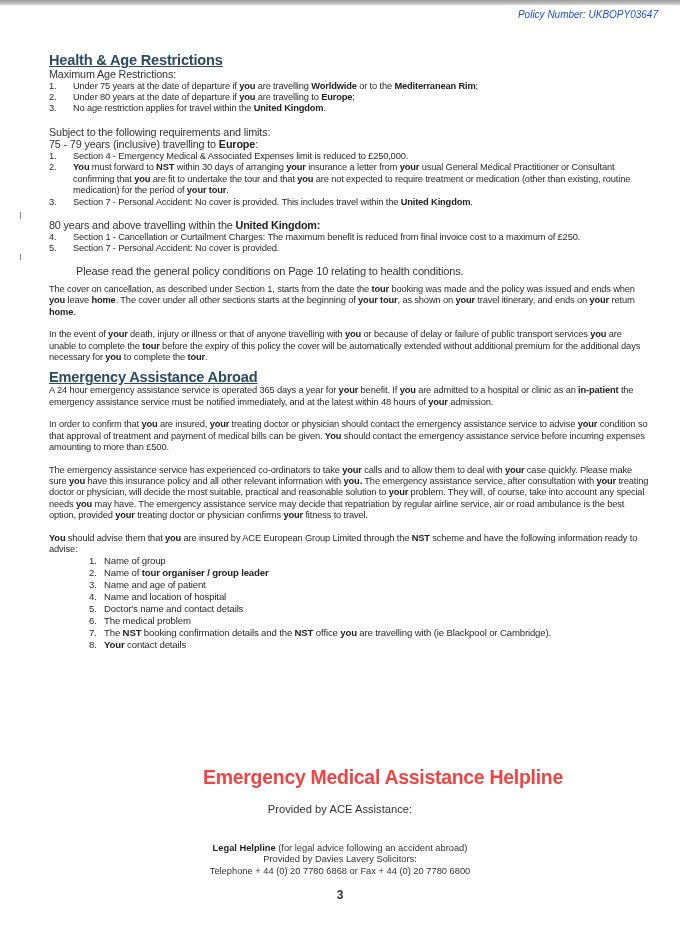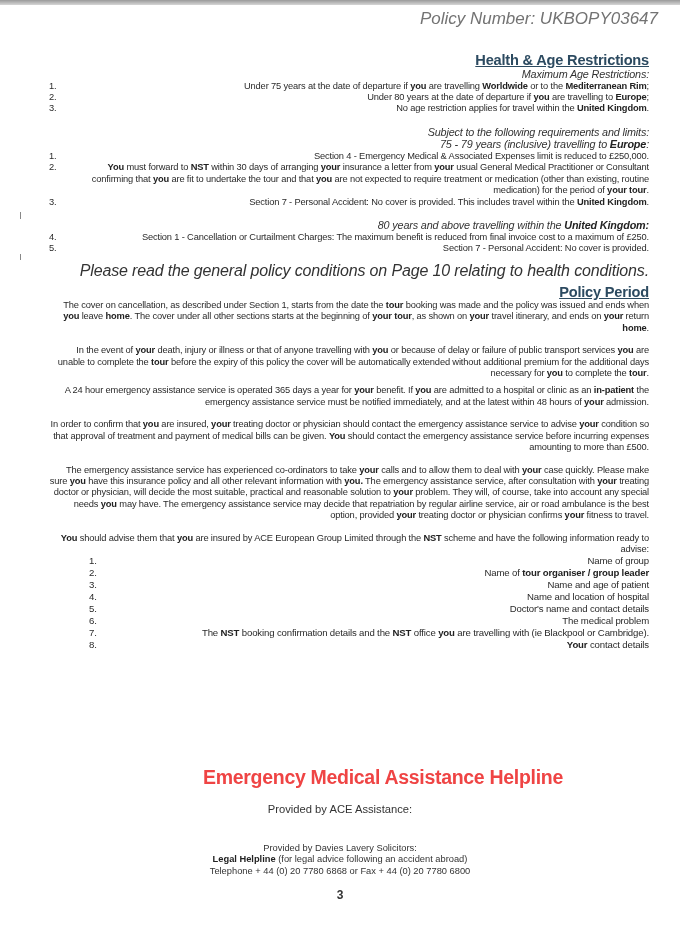--- a/index.html
+++ b/index.html
@@ -1,26 +1,26 @@
 <!DOCTYPE html>
 <html><head>
 <meta charset="utf-8">
 <style>
   html, body { margin: 0; padding: 0; background: #ffffff; }
   body { width: 680px; height: 935px; position: relative; overflow: hidden;
          font-family: "Liberation Sans", sans-serif; color: #2a2a2a; }
   .topbar { position: absolute; left: 0; top: 0; width: 680px; height: 5px;
             background: linear-gradient(#9a9a9a, #d6d6d6); }
   .policy-number { position: absolute; right: 22px; top: 9px; font-style: italic;
-            font-size: 17px; color: #737373; }
+            font-size: 10px; color: #1d4ed8; }
   .content { position: absolute; left: 49px; top: 52px; width: 600px; font-size: 9.3px;
-             line-height: 11.4px; letter-spacing: -0.15px; text-align: right; }
+             line-height: 11.4px; letter-spacing: -0.15px; }
   h2 { margin: 0; font-size: 14.6px; font-weight: bold; color: #2c4a60; text-decoration: underline;
        line-height: 16px; letter-spacing: -0.2px; }
-  .sub { font-style: italic; font-size: 10.8px; line-height: 12.6px; color: #333; }
+  .sub { font-size: 10.8px; line-height: 12.6px; color: #333; }
   .sub b { font-weight: bold; }
   ol.num { list-style: none; margin: 0; padding: 0; }
   ol.num li { position: relative; padding-left: 24px; }
   ol.num li .n { position: absolute; left: 0; }
   p { margin: 0; }
   .gap { height: 11px; }
   .gap-s { height: 6px; }
   b { font-weight: bold; color: #222; }
   ol.advise { list-style: none; margin: 0; padding: 0 0 0 40px; font-size: 9.6px; line-height: 12px; }
   ol.advise li { position: relative; padding-left: 15px; }
@@ -58,35 +58,35 @@
         <li><span class="n">2.</span><b>You</b><span> must forward to </span><b>NST</b><span> within 30 days of arranging </span><b>your</b><span> insurance a letter from </span><b>your</b><span> usual General Medical Practitioner or Consultant confirming that </span><b>you</b><span> are fit to undertake the tour and that </span><b>you</b><span> are not expected to require treatment or medication (other than existing, routine medication) for the period of </span><b>your tour</b><span>.</span></li>
         <li><span class="n">3.</span><span>Section 7 - Personal Accident: No cover is provided. This includes travel within the </span><b>United Kingdom</b><span>.</span></li>
       </ol>
     <div class="gap"></div>
     <div class="sub"><span>80 years and above travelling within the </span><b>United Kingdom:</b></div>
     <ol class="num">
         <li><span class="n">4.</span><span>Section 1 - Cancellation or Curtailment Charges: The maximum benefit is reduced from final invoice cost to a maximum of £250.</span></li>
         <li><span class="n">5.</span><span>Section 7 - Personal Accident: No cover is provided.</span></li>
       </ol>
     <div class="gap"></div>
-    <p class="sub" style="font-size:16px;">Please read the general policy conditions on Page 10 relating to health conditions.</p>
+    <p class="sub" style="font-size:11px;margin-left:27px;">Please read the general policy conditions on Page 10 relating to health conditions.</p>
   </section>
 
   <div class="gap-s"></div>
 
   <section>
-    <h2>Policy Period</h2>
     <p><span>The cover on cancellation, as described under Section 1, starts from the date the </span><b>tour</b><span> booking was made and the policy was issued and ends when </span><b>you</b><span> leave </span><b>home</b><span>. The cover under all other sections starts at the beginning of </span><b>your tour</b><span>, as shown on </span><b>your</b><span> travel itinerary, and ends on </span><b>your</b><span> return </span><b>home</b><span>.</span></p>
     <div class="gap"></div>
     <p><span>In the event of </span><b>your</b><span> death, injury or illness or that of anyone travelling with </span><b>you</b><span> or because of delay or failure of public transport services </span><b>you</b><span> are unable to complete the </span><b>tour</b><span> before the expiry of this policy the cover will be automatically extended without additional premium for the additional days necessary for </span><b>you</b><span> to complete the </span><b>tour</b><span>.</span></p>
   </section>
 
   <div class="gap-s"></div>
 
   <section>
+    <h2>Emergency Assistance Abroad</h2>
     <p><span>A 24 hour emergency assistance service is operated 365 days a year for </span><b>your</b><span> benefit. If </span><b>you</b><span> are admitted to a hospital or clinic as an </span><b>in-patient</b><span> the emergency assistance service must be notified immediately, and at the latest within 48 hours of </span><b>your</b><span> admission.</span></p>
     <div class="gap"></div>
     <p><span>In order to confirm that </span><b>you</b><span> are insured, </span><b>your</b><span> treating doctor or physician should contact the emergency assistance service to advise </span><b>your</b><span> condition so that approval of treatment and payment of medical bills can be given. </span><b>You</b><span> should contact the emergency assistance service before incurring expenses amounting to more than £500.</span></p>
     <div class="gap"></div>
     <p><span>The emergency assistance service has experienced co-ordinators to take </span><b>your</b><span> calls and to allow them to deal with </span><b>your</b><span> case quickly. Please make sure </span><b>you</b><span> have this insurance policy and all other relevant information with </span><b>you.</b><span> The emergency assistance service, after consultation with </span><b>your</b><span> treating doctor or physician, will decide the most suitable, practical and reasonable solution to </span><b>your</b><span> problem. They will, of course, take into account any special needs </span><b>you</b><span> may have. The emergency assistance service may decide that repatriation by regular airline service, air or road ambulance is the best option, provided </span><b>your</b><span> treating doctor or physician confirms </span><b>your</b><span> fitness to travel.</span></p>
     <div class="gap"></div>
     <p><b>You</b><span> should advise them that </span><b>you</b><span> are insured by ACE European Group Limited through the </span><b>NST</b><span> scheme and have the following information ready to advise:</span></p>
     <ol class="advise">
         <li><span class="n">1.</span><span>Name of group</span></li>
         <li><span class="n">2.</span><span>Name of </span><b>tour organiser / group leader</b></li>
@@ -98,17 +98,17 @@
         <li><span class="n">8.</span><b>Your</b><span> contact details</span></li>
       </ol>
   </section>
 </div>
 
 <div class="helpline hl-title">Emergency Medical Assistance Helpline</div>
 <div class="helpline hl-provided">
   <div>Provided by ACE Assistance:</div>
 </div>
 <div class="helpline legal">
+  <div><b>Legal Helpline</b><span> (for legal advice following an accident abroad)</span></div>
   <div>Provided by Davies Lavery Solicitors:</div>
-  <div><b>Legal Helpline</b><span> (for legal advice following an accident abroad)</span></div>
   <div>Telephone + 44 (0) 20 7780 6868 or Fax + 44 (0) 20 7780 6800</div>
 </div>
 <div class="helpline pagenum">3</div>
 
 </body></html>

